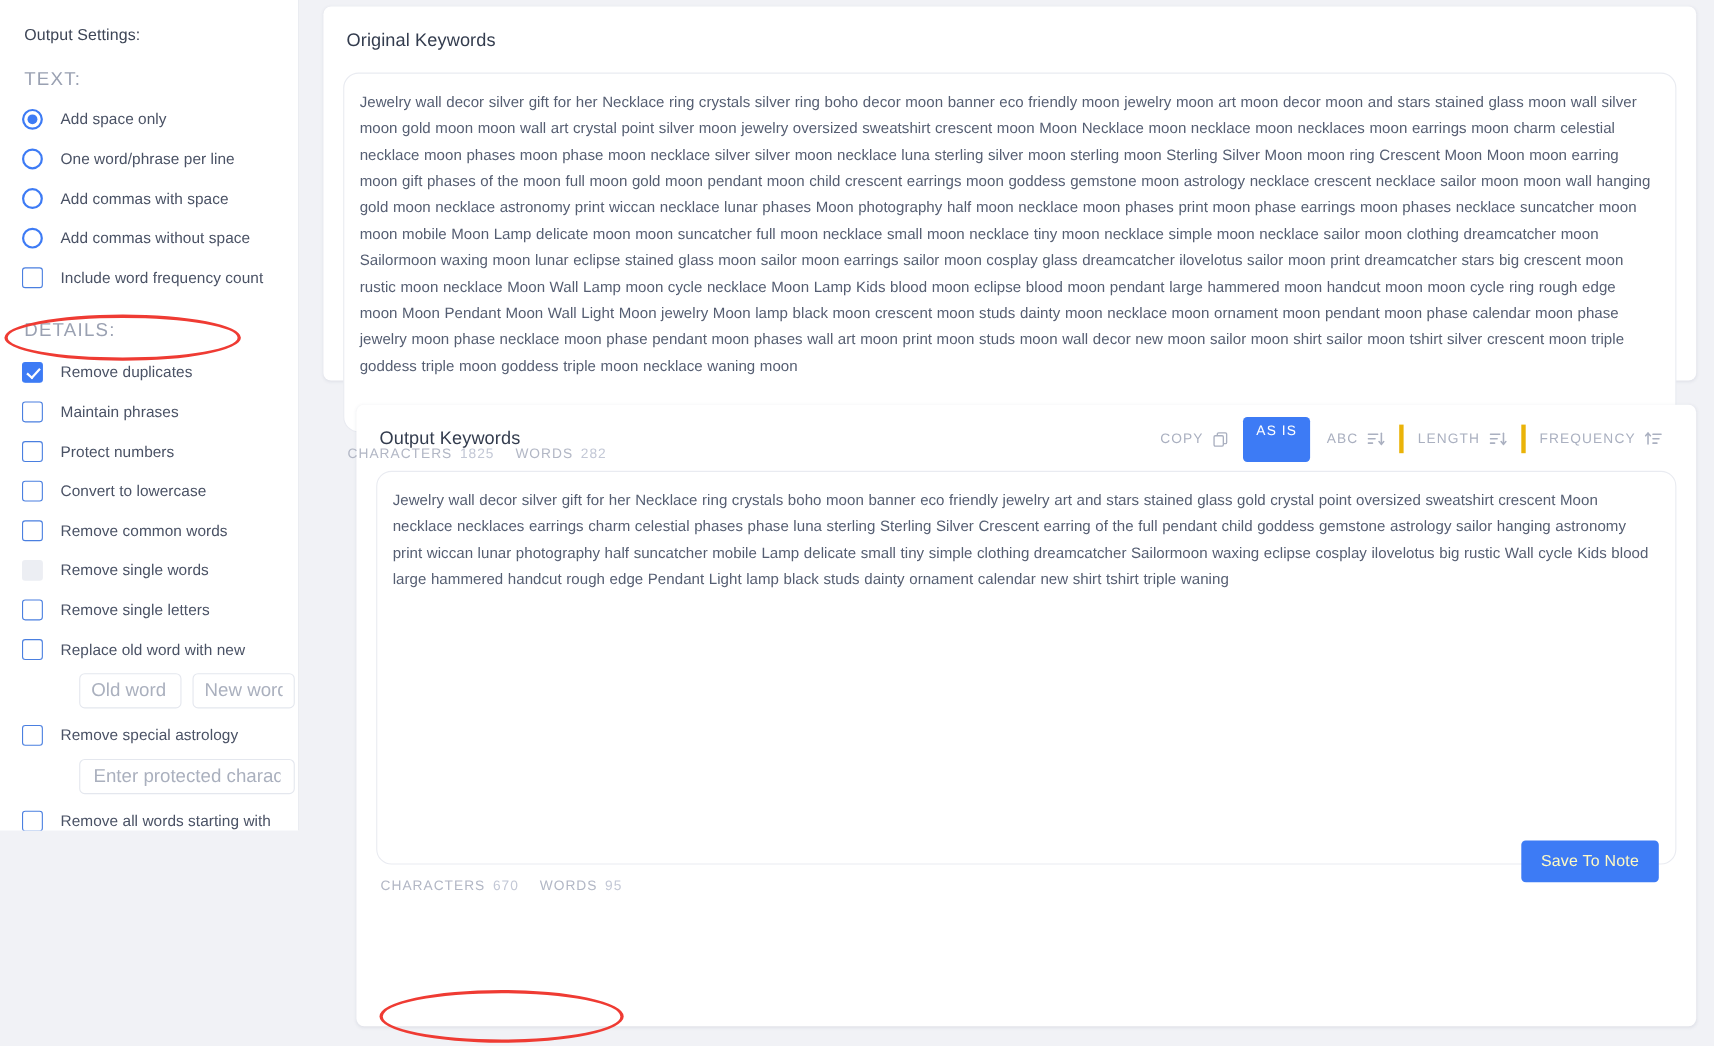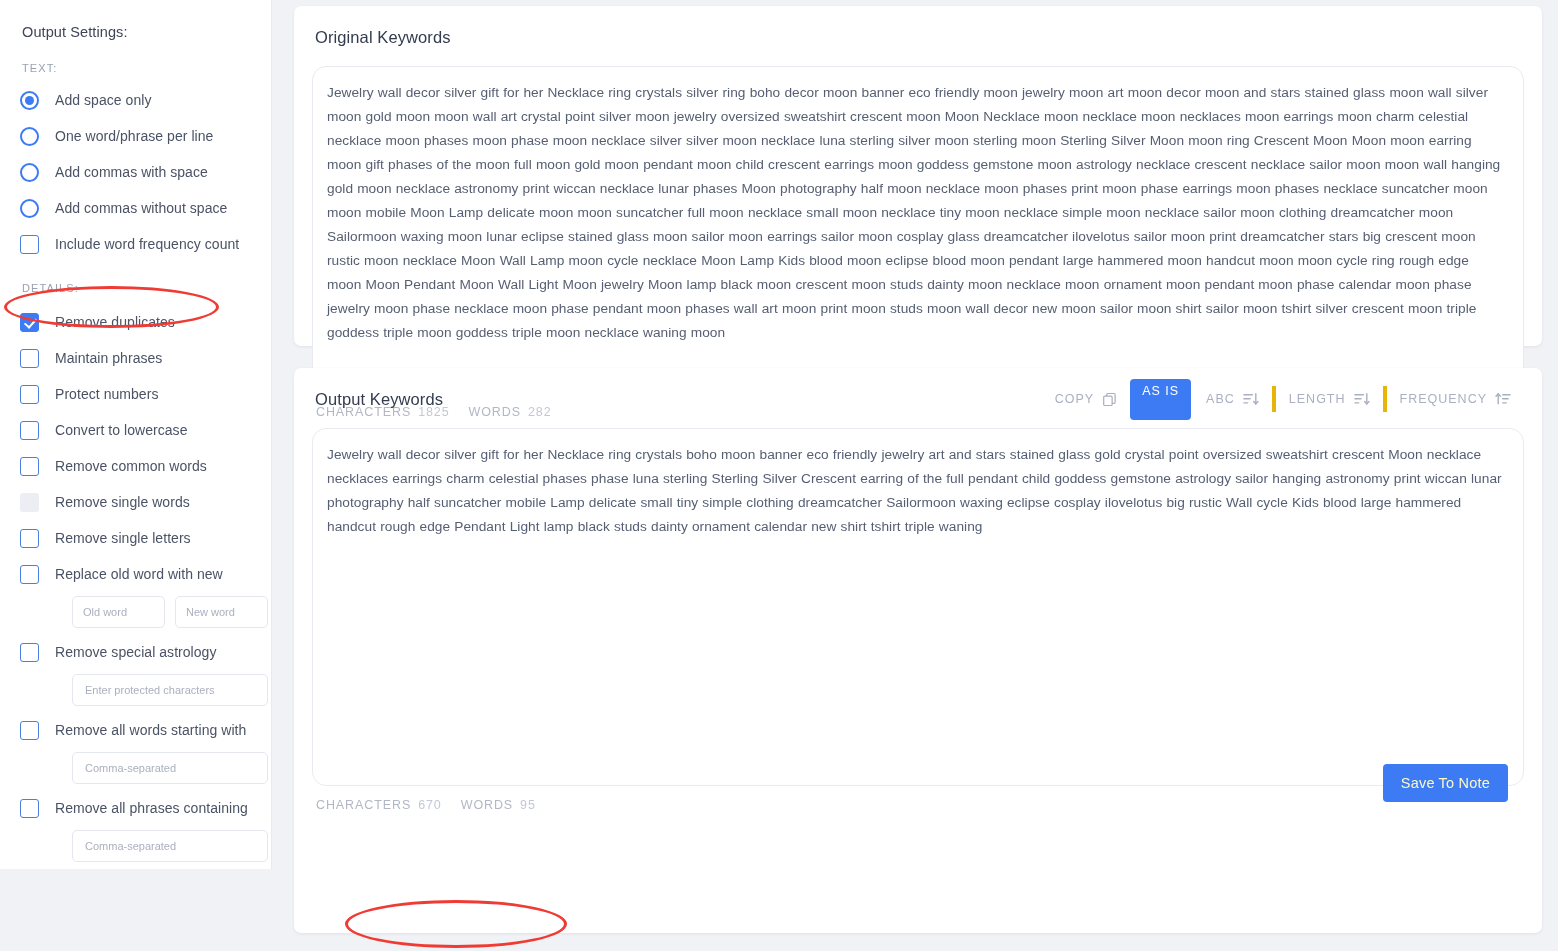--- a/index.html
+++ b/index.html
@@ -7,34 +7,34 @@
     width: 1558px; height: 951px;
     background: #f1f2f6;
     font-family: "Liberation Sans", sans-serif;
     overflow: hidden;
   }
   body { position: relative; }
 
   
   #sidebar {
     position: absolute; left: 0; top: 0;
-    width: 272px; height: 869px;
+    width: 272px; height: 755px;
     background: #ffffff;
     border-right: 1px solid #e8eaf0;
     padding: 18px 0 0 0;
     overflow: hidden;
   }
   .side-inner { padding: 0 20px; }
 
   .panel-title {
     font-size: 14.5px; color: #3d4556; font-weight: 400;
     margin: 6px 0 22px 2px; letter-spacing: .1px;
   }
   .group-label {
-    font-size: 11px; color: #9aa1b2; letter-spacing: 1.1px;
+    font-size: 17px; color: #9aa1b2; letter-spacing: 1.1px;
     margin: 0 0 8px 2px; text-transform: uppercase;
   }
   #details-label { margin-top: 20px; margin-bottom: 10px; }
 
   .opt-row {
     display: flex; align-items: center;
     height: 36px; position: relative;
   }
   .opt-label {
     font-size: 14px; color: #4a5265; margin-left: 16px;
@@ -67,21 +67,21 @@
   .cbox.checked::after {
     content: ""; position: absolute;
     left: 5.5px; top: 2px; width: 5px; height: 10px;
     border: solid #fff; border-width: 0 2px 2px 0;
     transform: rotate(42deg);
   }
   .cbox.disabled { background: #eceef3; border: none; }
 
   .field {
     height: 32px; border: 1px solid #e4e7ee; border-radius: 5px;
-    background: #fff; color: #0369a1; font-size: 11px;
+    background: #fff; color: #0369a1; font-size: 17px;
     padding: 0 12px; width: 100%;
     font-family: "Liberation Sans", sans-serif;
     outline: none;
   }
   .field::placeholder { color: #aab0be; }
   .indent { margin-left: 52px; width: 196px; }
   .pair { display: flex; gap: 10px; margin-left: 52px; width: 196px; }
   .pair .field { width: 93px; padding: 0 10px; }
   .sub-row { margin-top: 4px; margin-bottom: 6px; }
   .startend {
@@ -97,21 +97,21 @@
     position: absolute; left: 272px; top: 0;
     width: 1286px; height: 951px;
     padding: 6px 16px 0 22px;
   }
   .card {
     background: #fff; border-radius: 7px;
     box-shadow: 0 1px 3px rgba(60,72,100,.09);
     padding: 16px 18px 12px 18px;
   }
   #card-original { height: 340px; margin-bottom: 22px; }
-  #card-output { height: 565px; }
+  #card-output { height: 565px; margin-left: 30px; }
 
   .card-head {
     display: flex; align-items: center; justify-content: space-between;
     height: 30px; margin-bottom: 14px;
   }
   .card-title {
     font-size: 16.5px; color: #333c4e; font-weight: 400;
     letter-spacing: .1px; padding-left: 3px;
   }
 

